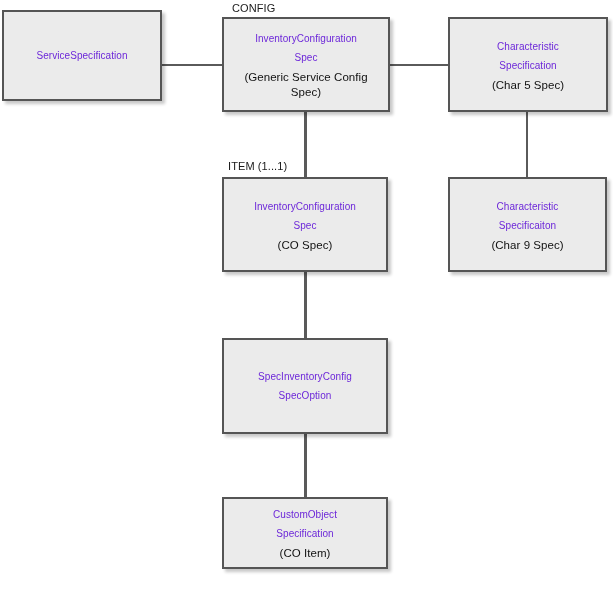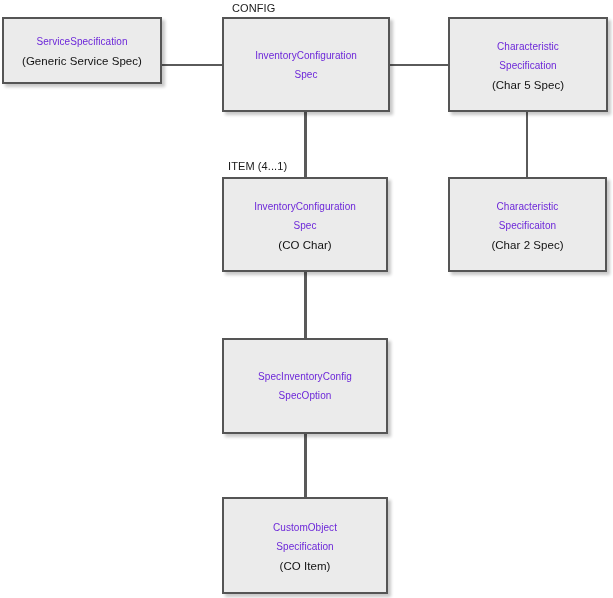--- a/index.html
+++ b/index.html
@@ -80,55 +80,55 @@
   <div class="edge v" style="left:304px; top:112px; width:3px; height:66px;"></div>
 
   <div class="edge v" style="left:526px; top:112px; height:66px;"></div>
 
   <div class="edge v" style="left:304px; top:271px; width:3px; height:68px;"></div>
 
   <div class="edge v" style="left:304px; top:433px; width:3px; height:65px;"></div>
 
   <span class="edge-label" style="left:232px; top:2px;">CONFIG</span>
 
-  <span class="edge-label" style="left:228px; top:160px;">ITEM (4...1)</span>
+  <span class="edge-label" style="left:228px; top:160px;">ITEM (1...1)</span>
 
-  <div class="node" style="left:2px; top:17px; width:160px; height:67px;">
+  <div class="node" style="left:2px; top:10px; width:160px; height:91px;">
     <div class="title">ServiceSpecification</div>
-    <div class="subtitle">(Generic Service Spec)</div>
   </div>
 
   <div class="node" style="left:222px; top:17px; width:168px; height:95px;">
     <div class="title">InventoryConfiguration
 Spec</div>
+    <div class="subtitle">(Generic Service Config Spec)</div>
   </div>
 
   <div class="node" style="left:448px; top:17px; width:160px; height:95px;">
     <div class="title">Characteristic
 Specification</div>
     <div class="subtitle">(Char 5 Spec)</div>
   </div>
 
   <div class="node" style="left:222px; top:177px; width:166px; height:95px;">
     <div class="title">InventoryConfiguration
 Spec</div>
-    <div class="subtitle">(CO Char)</div>
+    <div class="subtitle">(CO Spec)</div>
   </div>
 
   <div class="node" style="left:448px; top:177px; width:159px; height:95px;">
     <div class="title">Characteristic
 Specificaiton</div>
-    <div class="subtitle">(Char 2 Spec)</div>
+    <div class="subtitle">(Char 9 Spec)</div>
   </div>
 
   <div class="node" style="left:222px; top:338px; width:166px; height:96px;">
     <div class="title">SpecInventoryConfig
 SpecOption</div>
 
   </div>
 
-  <div class="node" style="left:222px; top:497px; width:166px; height:97px;">
+  <div class="node" style="left:222px; top:497px; width:166px; height:72px;">
     <div class="title">CustomObject
 Specification</div>
     <div class="subtitle">(CO Item)</div>
   </div>
 
 </div>
 
 </body></html>

